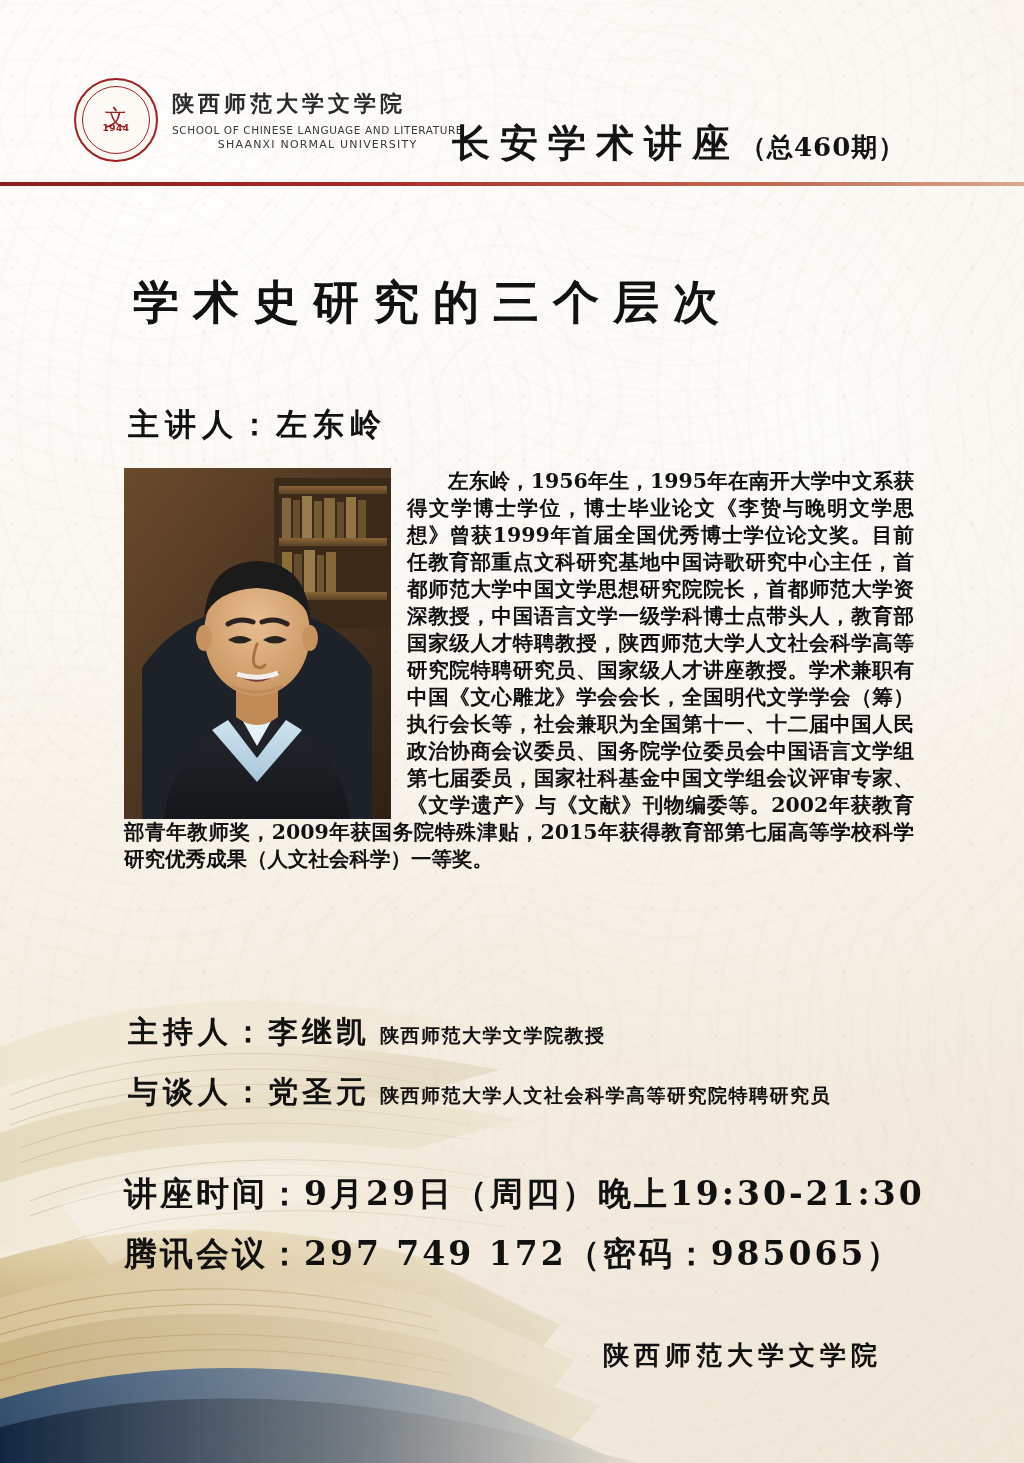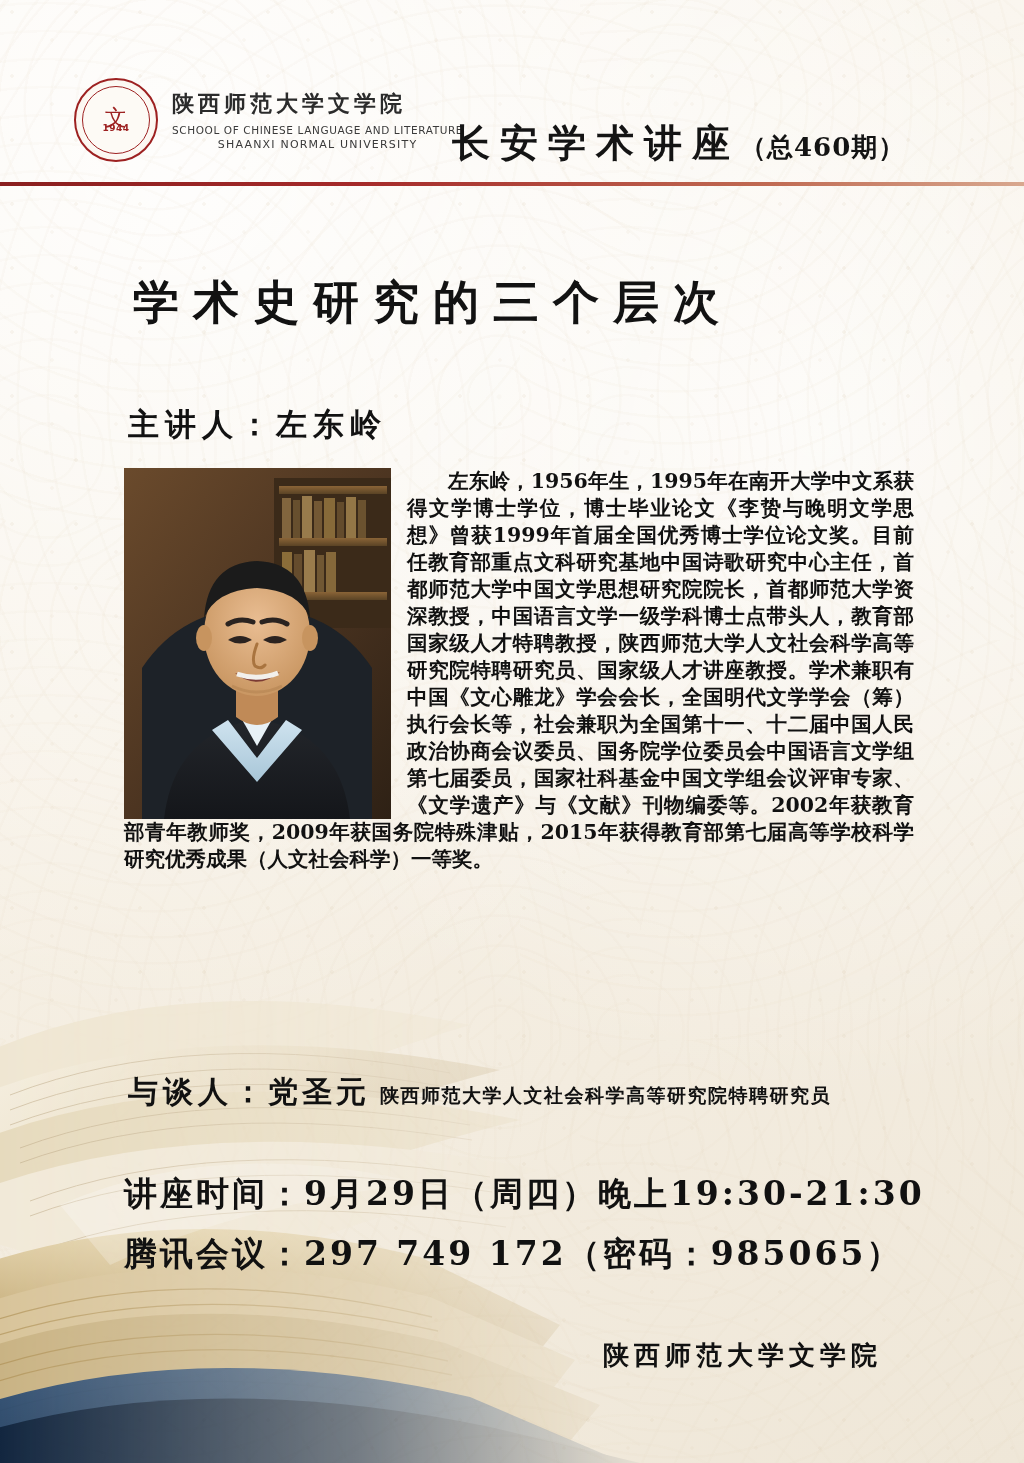--- a/index.html
+++ b/index.html
@@ -457,20 +457,25 @@
         </g>
 
         <path d="M-20 500 Q200 430 470 492 L620 556 L-20 558 z" fill="url(#coverG)" opacity="0.92"></path>
         <path d="M-20 528 Q200 462 490 522 L640 558 L-20 558 z" fill="#12263f"></path>
 
         <path d="M60 300 Q220 230 420 278 Q240 300 110 360 z" fill="#ffffff" opacity="0.25"></path>
       </g>
     </svg>
   </div>
 
+  <div class="role-row host">
+    <span class="role-label">主持人：</span>
+    <span class="role-name">李继凯</span>
+    <span class="role-affil">陕西师范大学文学院教授</span>
+  </div>
 
   <div class="role-row discussant">
     <span class="role-label">与谈人：</span>
     <span class="role-name">党圣元</span>
     <span class="role-affil">陕西师范大学人文社会科学高等研究院特聘研究员</span>
   </div>
 
   <div class="info-line time">讲座时间：9月29日（周四）晚上19:30-21:30</div>
   <div class="info-line meeting">腾讯会议：297 749 172（密码：985065）</div>
 

